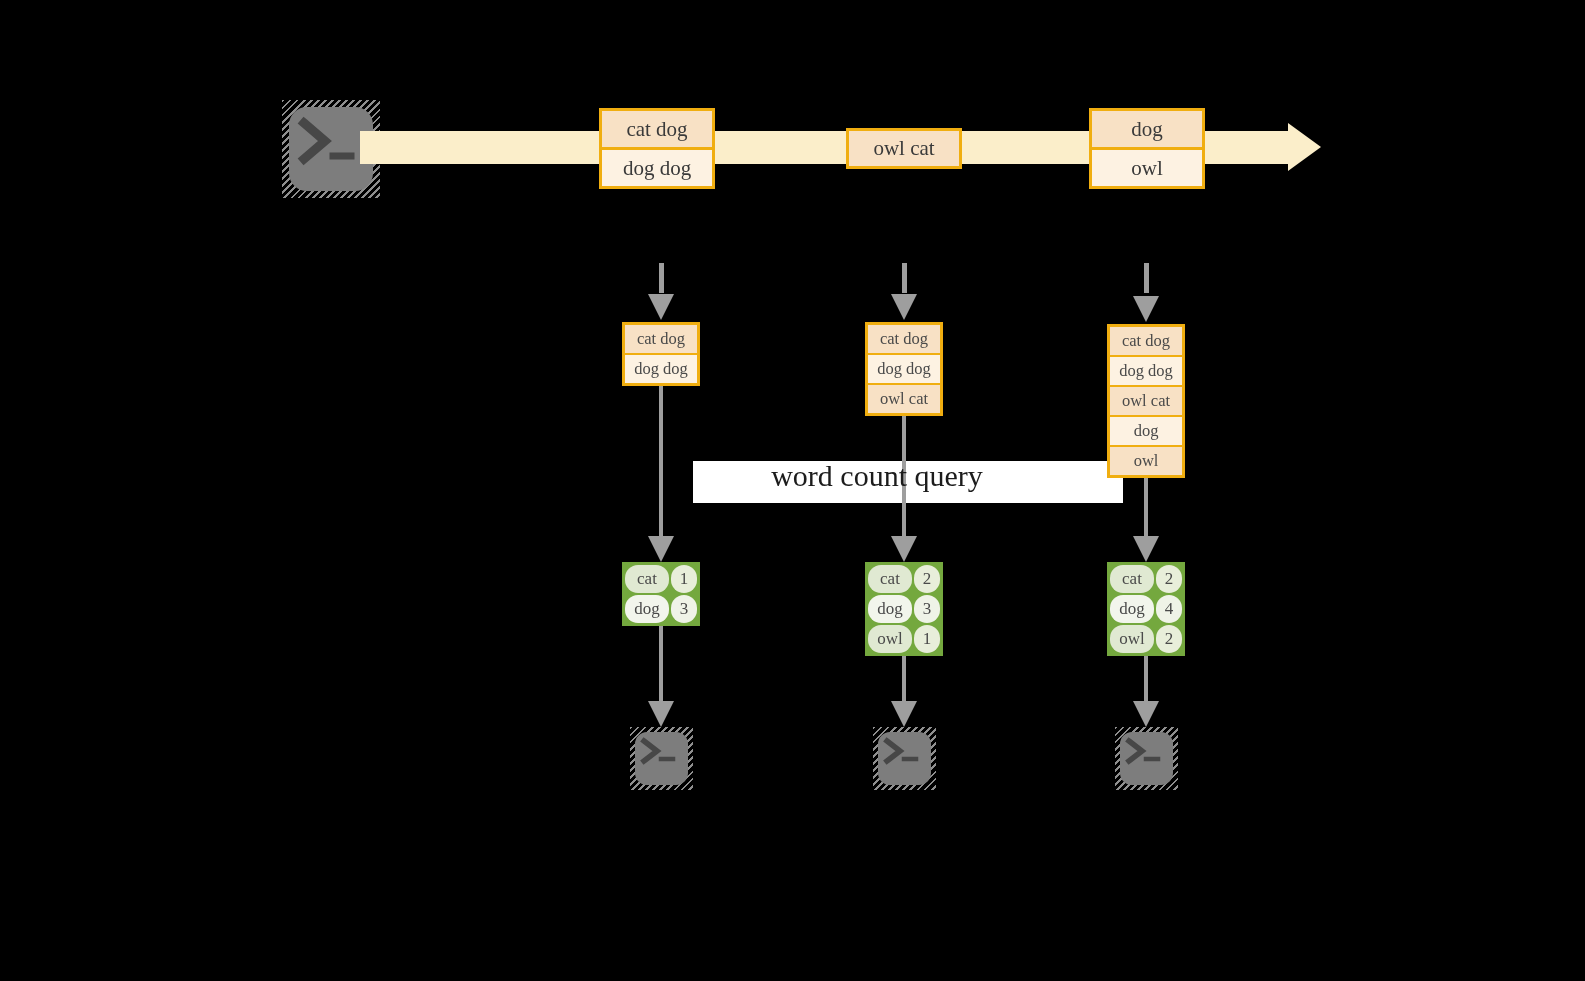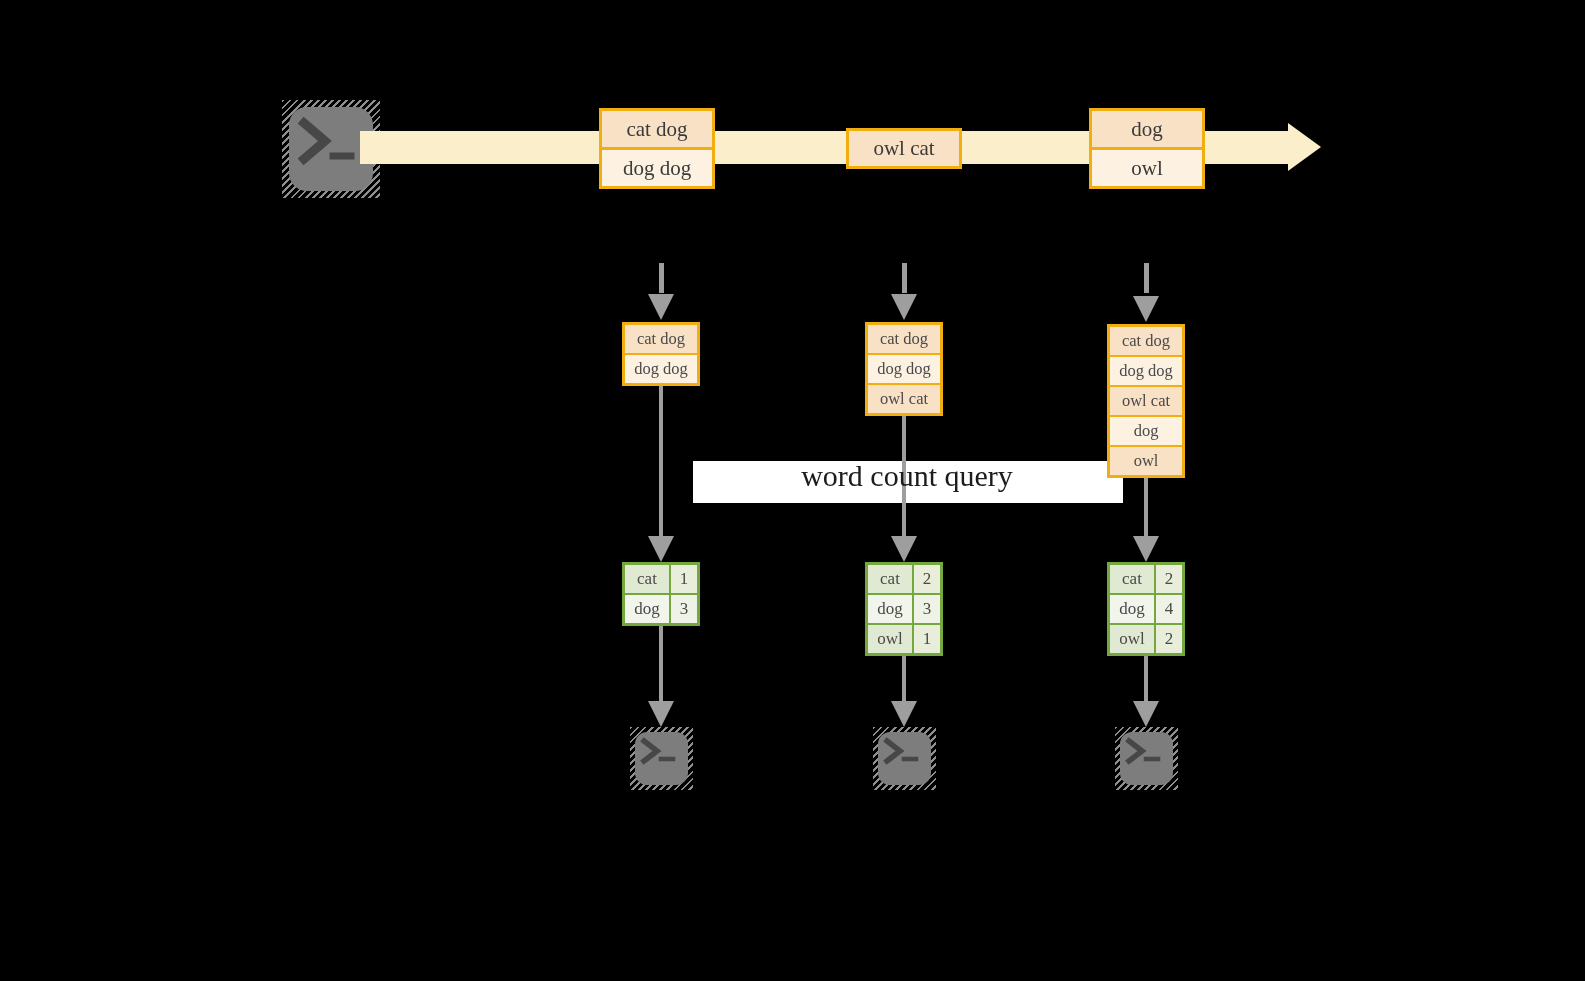--- a/index.html
+++ b/index.html
@@ -29,25 +29,25 @@
   .vdash{position:absolute;width:5px;background:var(--gray,#9e9e9e);z-index:4;}
   .vline{position:absolute;width:4px;background:var(--gray,#9e9e9e);z-index:4;}
   .ahead{position:absolute;width:0;height:0;border-left:13px solid transparent;border-right:13px solid transparent;border-top:26px solid var(--gray,#9e9e9e);z-index:4;}
 
   
   .stack{position:absolute;background:var(--gold,#f0ae10);border:3px solid var(--gold,#f0ae10);display:flex;flex-direction:column;gap:2px;z-index:6;}
   .stcell{width:72px;height:28px;display:flex;align-items:center;justify-content:center;font-size:16.5px;color:#4a4a4a;}
 
   
   .qband{position:absolute;left:693px;top:461px;width:430px;height:42px;background:var(--query_bg,#fff);z-index:3;}
-  .qlabel{position:absolute;left:692px;top:461px;width:430px;height:30px;display:flex;align-items:center;justify-content:center;font-size:30px;color:var(--query_text,#1c1c1c);z-index:5;}
+  .qlabel{position:absolute;left:662px;top:461px;width:430px;height:30px;display:flex;align-items:center;justify-content:center;font-size:30px;color:var(--query_text,#1c1c1c);z-index:5;}
 
   
   .gtable{position:absolute;background:var(--green,#74a83e);border:3px solid var(--green,#74a83e);display:grid;grid-template-columns:44px 26px;gap:2px;z-index:6;}
-  .gcell{height:28px;display:flex;align-items:center;justify-content:center;font-size:17px;color:#4a4a4a;}
+  .gcell{height:28px;display:flex;align-items:center;justify-content:center;font-size:17px;color:#4a4a4a;border-radius:13px;}
   .g-lo{background:var(--green_label_odd,#e0e9d2);}
   .g-vo{background:var(--green_value_odd,#e8eeda);}
   .g-le{background:var(--green_label_even,#f2f5ec);}
   .g-ve{background:var(--green_value_even,#eff3e7);}
 </style>
 </head>
 <body>
 
 <div class="canvas">
 

